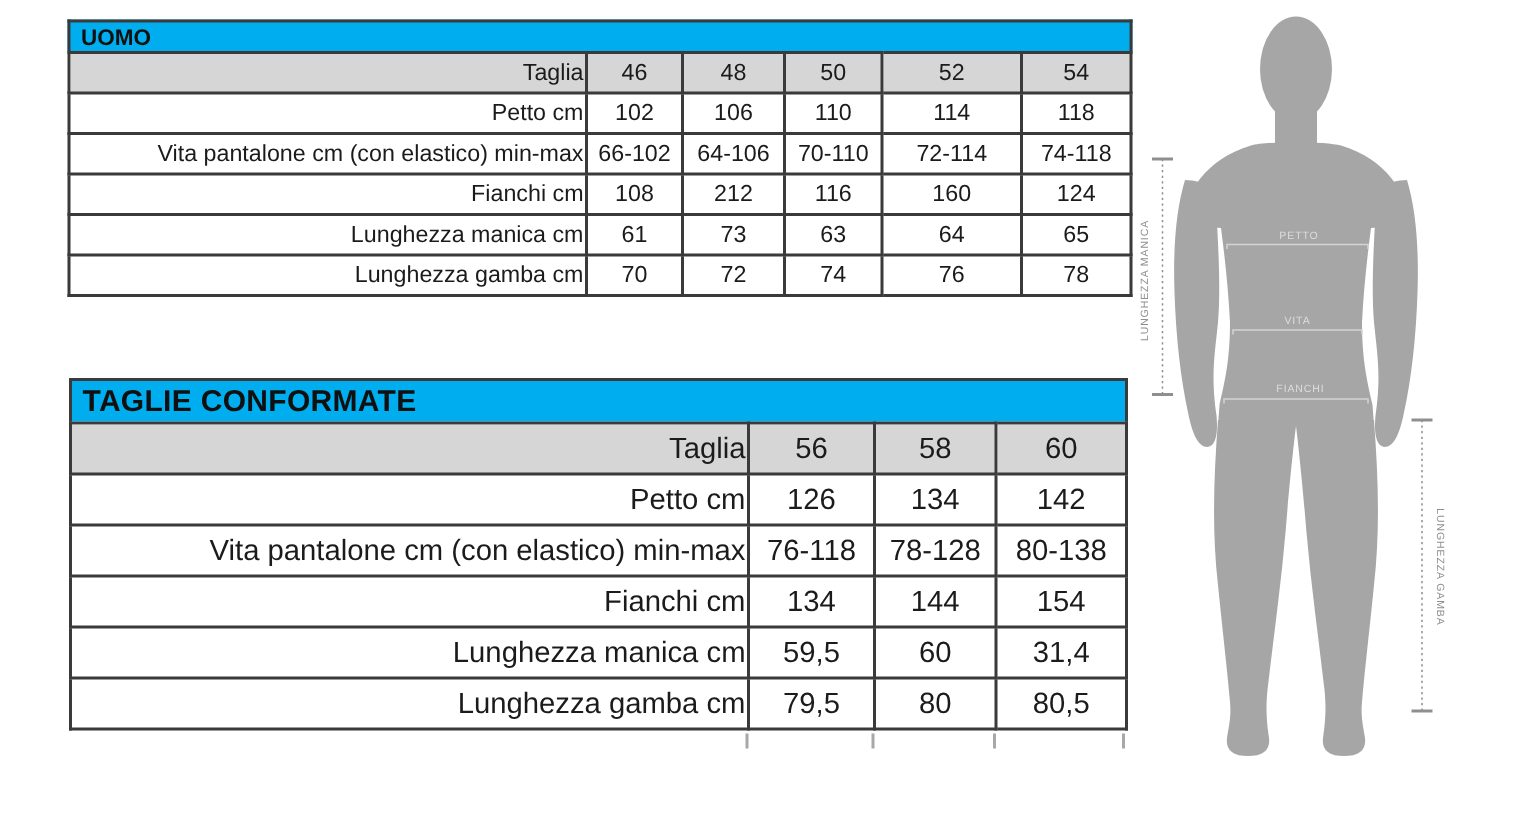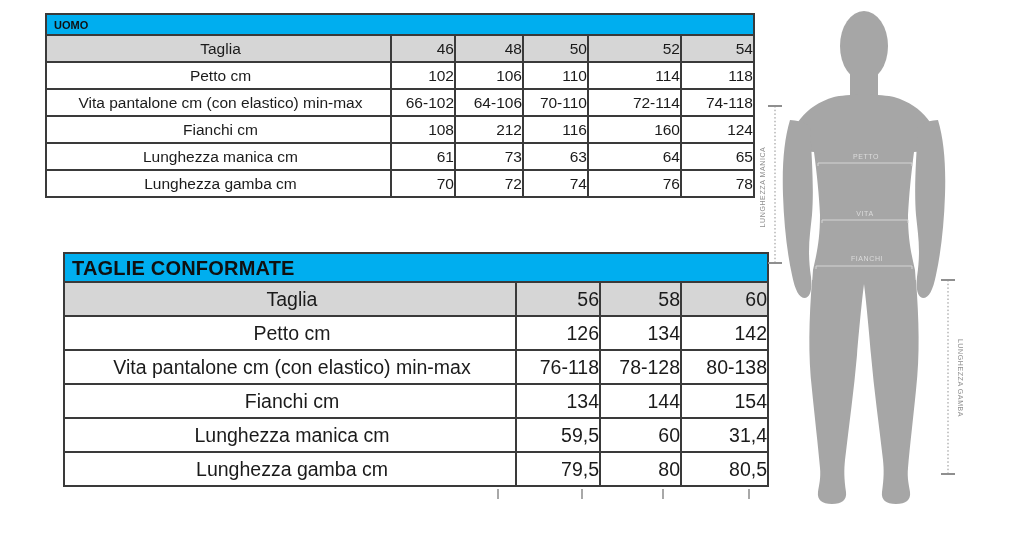--- a/index.html
+++ b/index.html
@@ -5,41 +5,41 @@
   html,body{margin:0;padding:0;}
   body{
     width:1024px;height:544px;background:#ffffff;position:relative;overflow:hidden;
     font-family:"Liberation Sans",sans-serif;
   }
   .stage{position:absolute;inset:0;}
 
   
   .tbl{position:absolute;}
   .t1{left:45px;top:13px;width:710px;}
-  .t2{left:63px;top:252px;width:706px;}
+  .t2{left:46px;top:252px;width:706px;}
 
   .tbl-header{
     box-sizing:border-box;width:100%;
     background:var(--c-accent,#00AEEF);
     border:2px solid var(--c-border,#3a3a3a);
     border-bottom:none;
     font-weight:bold;color:#101010;
     padding-left:7px;
   }
-  .th1{height:21px;line-height:21px;font-size:11px;}
+  .th1{height:21px;line-height:21px;font-size:15px;}
   .th2{height:29px;line-height:29px;font-size:20px;letter-spacing:.2px;}
 
   table.sizes{border-collapse:collapse;table-layout:fixed;width:100%;}
   table.sizes th,table.sizes td{
     border:2px solid var(--c-border,#3a3a3a);
     color:var(--c-text,#1b1b1b);
     font-weight:normal;overflow:hidden;white-space:nowrap;
   }
-  table.sizes th{text-align:center;padding-left:5px;}
-  table.sizes td{text-align:right;padding:0;}
+  table.sizes th{text-align:right;padding-left:5px;}
+  table.sizes td{text-align:center;padding:0;}
   .t1 table.sizes tr{height:27px;}
   .t1 table.sizes th,.t1 table.sizes td{font-size:15.5px;}
   .t2 table.sizes tr{height:34px;}
   .t2 table.sizes th,.t2 table.sizes td{font-size:19.5px;}
   table.sizes tr.alt th,table.sizes tr.alt td{background:var(--c-row_alt,#d6d6d6);}
 
   .stub{position:absolute;top:489px;width:2px;height:10px;background:#a8a8a8;}
   .stub.s1{left:497px;} .stub.s2{left:581px;} .stub.s3{left:662px;} .stub.s4{left:748px;}
 
   

